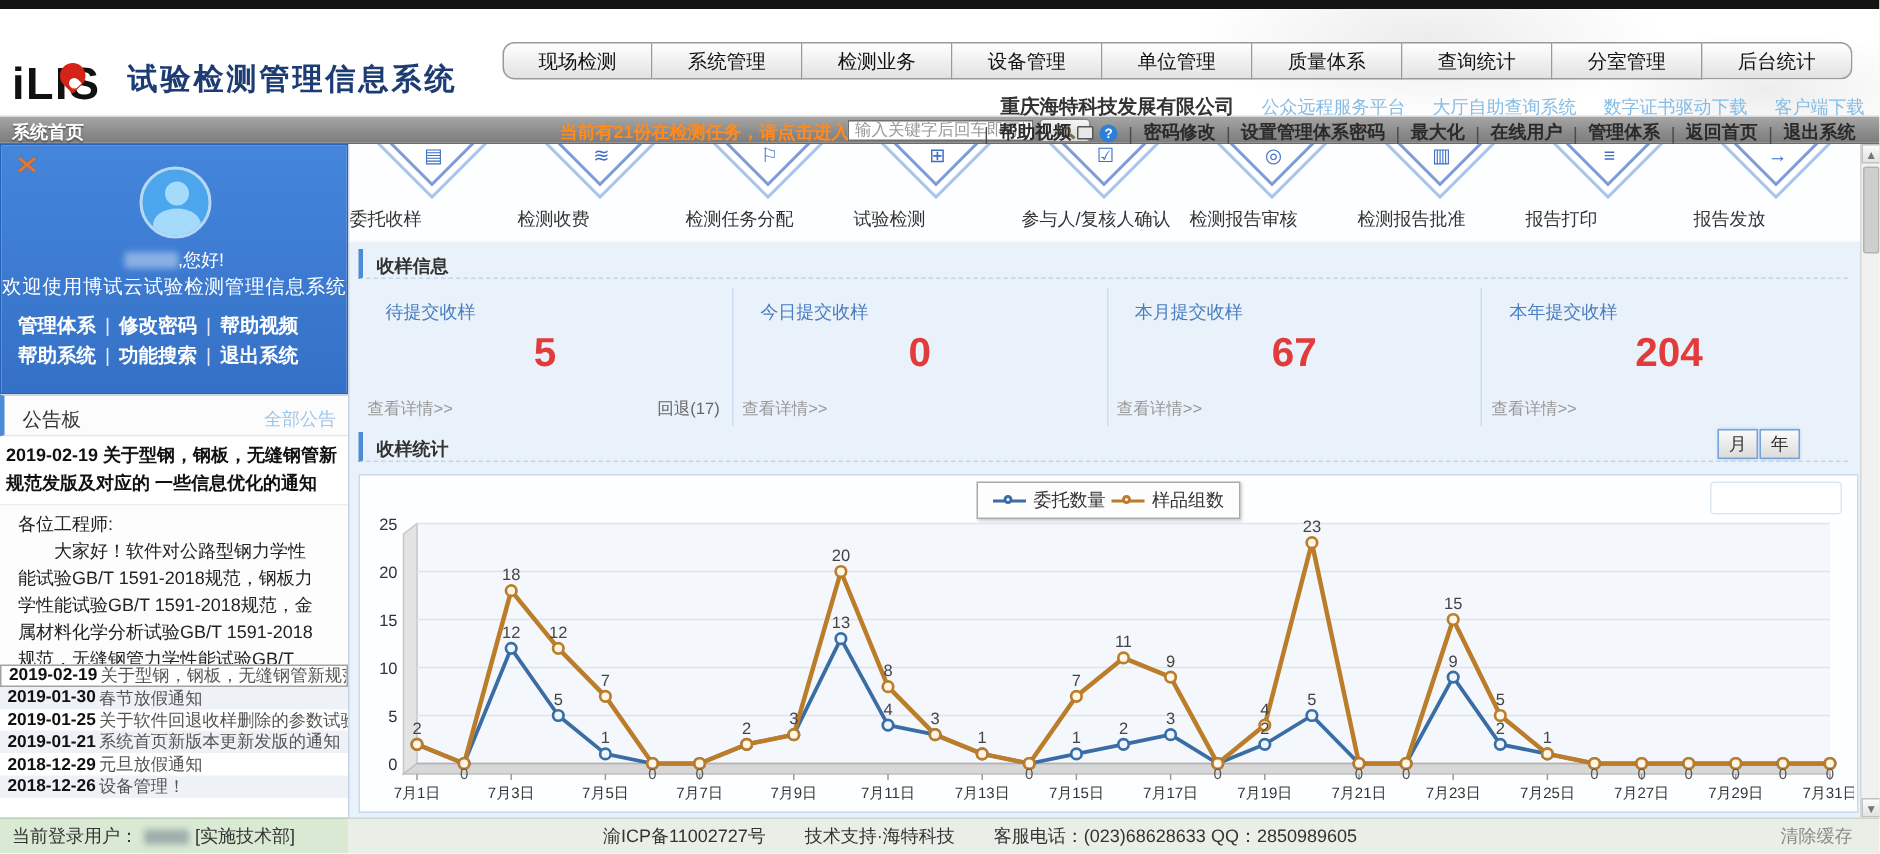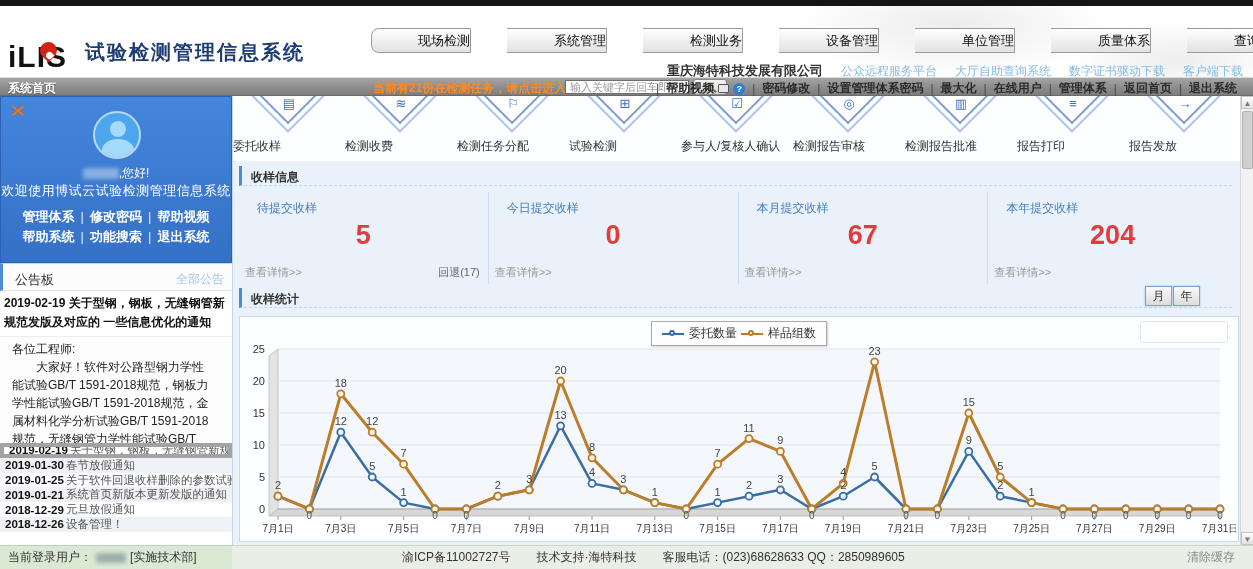--- a/index.html
+++ b/index.html
@@ -18,22 +18,22 @@
   .flame { position:relative; width:22px; height:30px; margin-left:26px; }
   .flame:before { content:""; position:absolute; left:2px; top:2px; width:17px; height:17px;
     background:#d42317; border-radius:2px 60% 60% 60%; transform:rotate(-135deg); }
   .flame:after { content:""; position:absolute; left:8px; top:12px; width:7px; height:7px;
     background:#fff; border-radius:50% 50% 50% 0; transform:rotate(-135deg); }
   .ilis { font-size:30px; font-weight:bold; color:#111; letter-spacing:1px; line-height:26px; margin-left:-52px; margin-top:28px; }
   .sys-title { font-size:20px; font-weight:bold; color:#1d3c73; margin-left:18px; margin-bottom:4px; letter-spacing:2px; }
   .logo-row { display:flex; align-items:flex-end; height:56px; }
 
   .tabs { position:absolute; left:335px; top:22px; display:flex; }
-  .tab { width:100px; height:25px; line-height:23px; text-align:right; font-size:13px; color:#111;
-    background:linear-gradient(#ffffff,#efefef 55%,#e2e2e2); border:1px solid #9a9a9a; border-left:none; cursor:pointer;margin-left:36px; }
+  .tab { width:100px; height:25px; line-height:23px; text-align:center; font-size:13px; color:#111;
+    background:linear-gradient(#ffffff,#efefef 55%,#e2e2e2); border:1px solid #9a9a9a; border-left:none; cursor:pointer; }
   .tab:first-child { border-left:1px solid #9a9a9a; border-radius:8px 0 0 8px; }
   .tab:last-child { border-radius:0 8px 8px 0; }
 
   .header-sub { position:absolute; right:10px; top:56px; display:flex; align-items:center; gap:18px;justify-content:center; }
   .company { font-size:13px; font-weight:bold; color:#333; }
   .hlink { font-size:12px; color:#86bce4; cursor:pointer; }
 
   
   .toolbar { position:absolute; left:0; top:78px; width:1253px; height:18px;
     background:linear-gradient(#a5a5a5,#8b8b8b 60%,#7d7d7d); border-bottom:1px solid #6a6a6a; }
@@ -61,21 +61,21 @@
   .close-x { position:absolute; left:10px; top:4px; color:#e8762a; font-size:17px; font-weight:bold; cursor:pointer;
     transform:scaleX(1.2); text-shadow:0 0 1px #b95a12; }
   .avatar { position:absolute; left:92px; top:14px; width:48px; height:48px; border-radius:50%;
     background:#4ba6ee; border:2px solid #b7d8f4; overflow:hidden; }
   .av-head { position:absolute; left:15px; top:8px; width:16px; height:16px; border-radius:50%; background:#a5dbfa; }
   .av-body { position:absolute; left:7px; top:26px; width:32px; height:22px; border-radius:50% 50% 0 0; background:#a5dbfa; }
   .greet { position:absolute; left:0; top:68px; width:100%; text-align:center; font-size:12px; }
   .blur-name { display:inline-block; width:36px; height:11px; background:rgba(255,255,255,.4);
     filter:blur(2px); border-radius:2px; vertical-align:middle; }
   .welcome { position:absolute; left:0; top:85px; width:100%; text-align:center; font-size:13px; letter-spacing:.5px; }
-  .quick-links { position:absolute; left:0; top:110px; width:100%; text-align:center; font-size:13px; font-weight:bold; line-height:20px; }
+  .quick-links { position:absolute; left:11px; top:110px; width:100%; text-align:left; font-size:13px; font-weight:bold; line-height:20px; }
   .qlink { cursor:pointer; }
   .qsep { margin:0 6px; font-weight:normal; opacity:.85; }
 
   .board-head { position:absolute; left:0; top:263px; width:232px; height:28px; background:#fcfcfc;
     border-top:1px solid #d5d5d5; border-bottom:1px solid #e4e4e4; border-left:3px solid #4b8bd8; }
   .board-title { position:absolute; left:12px; top:7px; font-size:13px; color:#333; }
   .board-all { position:absolute; right:8px; top:7px; font-size:12px; color:#9fc6e8; cursor:pointer; }
 
   .notice-title { position:absolute; left:0; top:291px; width:232px; height:44px; background:#fff;
     font-size:12px; font-weight:bold; color:#111; line-height:1.55; padding:3px 6px 0 4px; }
@@ -84,21 +84,21 @@
   .nb-scroll { position:absolute; right:1px; top:337px; width:15px; height:105px; background:#f1f1f1; border:1px solid #d0d0d0; }
   .nb-arrow { position:absolute; left:1px; width:11px; height:11px; font-size:8px; color:#666; text-align:center; line-height:11px;
     background:linear-gradient(#fcfcfc,#e4e4e4); border:1px solid #bbb; cursor:pointer; }
   .nb-up { top:1px; } .nb-down { bottom:1px; }
   .nb-thumb { position:absolute; left:1px; top:14px; width:11px; height:34px; background:linear-gradient(90deg,#e8e8e8,#d2d2d2);
     border:1px solid #b5b5b5; border-radius:2px; cursor:pointer; }
 
   .notice-list { position:absolute; left:0; top:443px; width:232px; height:89px; background:#fff; }
   .n-row { display:flex; height:14.8px; align-items:center; font-size:11.5px; cursor:pointer; overflow:hidden; }
   .n-row:nth-child(even) { background:#eef1f5; }
-  .n-row.sel { border:4px solid #a3a3a3; background:#fff; }
+  .n-row.sel { border:1px solid #a3a3a3; background:#fff; }
   .n-date { font-weight:bold; color:#111; width:66px; flex:none; padding-left:5px; }
   .n-title { color:#555; white-space:nowrap; overflow:hidden; }
 
   
   .main { position:absolute; left:232px; top:96px; width:1008px; height:449px; background:#e9f1fa; border-left:1px solid #c7d6e6; }
   .flow { position:absolute; left:0; top:0; width:1008px; height:66px; background:#fdfeff; overflow:hidden; border-bottom:1px solid #eef2f7; }
   .flow-item { position:absolute; top:0; width:112px; height:66px; }
   .diamond { position:absolute; left:29px; top:-26px; width:52px; height:52px; transform:rotate(45deg);
     border:2px solid #aac4ee; background:#fff; }
   .diamond:after { content:""; position:absolute; left:4px; top:4px; right:4px; bottom:4px; border:2px solid #7e9cd8; }

